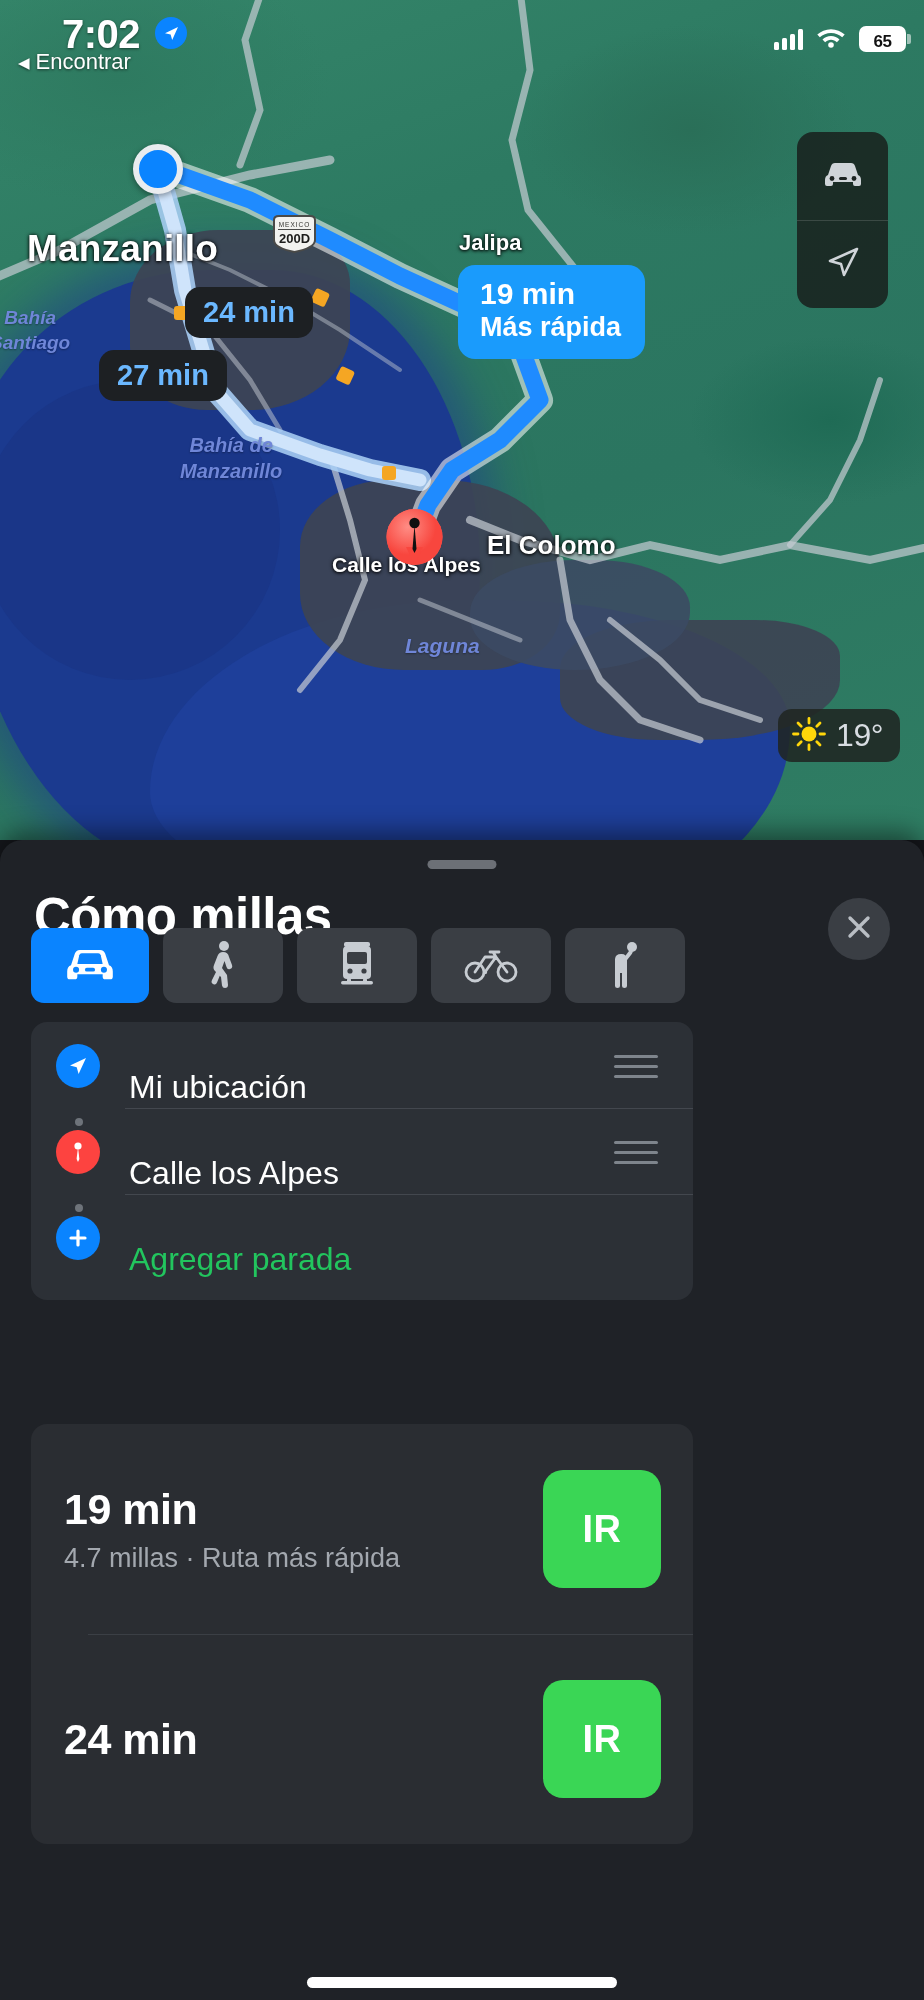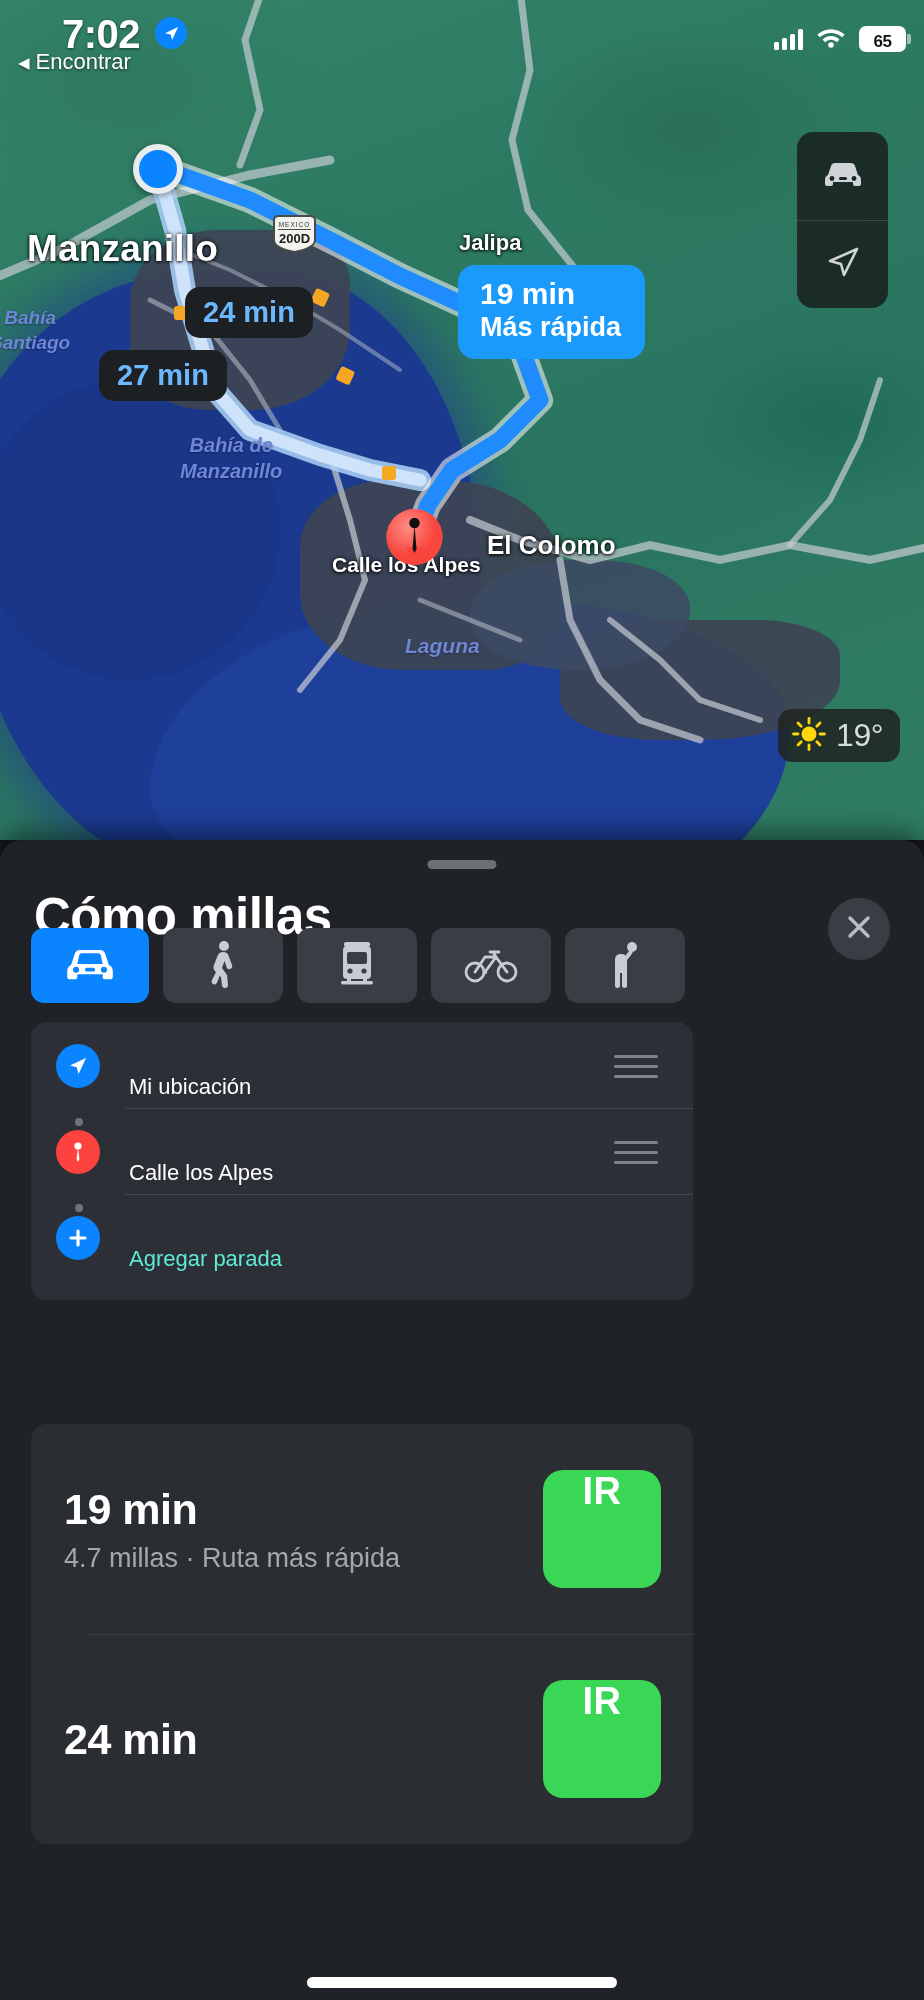--- a/index.html
+++ b/index.html
@@ -124,22 +124,22 @@
   .mode.active { background:#0a84ff; width:118px; }
 
   
   .fields { position:absolute; left:31px; top:1022px; width:662px; height:278px;
       background:#2c3036; border-radius:16px; }
   .frow { position:absolute; left:0; width:100%; height:88px; display:flex; align-items:center; }
   .frow-1 { top:0; } .frow-2 { top:86px; } .frow-3 { top:172px; }
   .fic { width:44px; height:44px; border-radius:50%; margin-left:25px; flex:none;
       display:flex; align-items:center; justify-content:center; }
   .fic.loc { background:#0a84ff; } .fic.pin { background:#fd4340; } .fic.add { background:#0a84ff; }
-  .ftext { margin-left:29px; font-size:22px; color:#fff;margin-top:42px; }
-  .ftext.link { color:#5eead4; }
+  .ftext { margin-left:29px; font-size:32px; color:#fff;margin-top:42px; }
+  .ftext.link { color:#22c55e; }
   .handle { position:absolute; right:35px; display:flex; flex-direction:column; gap:7px; }
   .handle i { display:block; width:44px; height:3px; background:#7e848c; border-radius:2px; }
   .fsep { position:absolute; left:94px; right:0px; height:1px; background:#43474e; }
   .dots { position:absolute; left:44px; display:flex; flex-direction:column; gap:9px; align-items:center; }
   .dots i { width:8px; height:8px; border-radius:50%; background:#6e737a; display:block; }
 
   
   .chips { position:absolute; left:33px; top:1316px; display:flex; gap:21px; }
   .chip { height:62px; border-radius:31px; border:1.5px solid #50555c;
       display:flex; align-items:center; gap:15px; padding:0 25px; }
@@ -148,21 +148,21 @@
   
   .results { position:absolute; left:31px; top:1424px; width:662px; height:420px;
       background:#2a2d32; border-radius:16px; overflow:hidden; }
   .rrow { position:absolute; left:0; width:100%; height:210px; display:flex; align-items:center; }
   .rrow-1 { top:0; } .rrow-2 { top:210px; }
   .rinfo { margin-left:33px; }
   .rtime { font-size:43px; font-weight:700; color:#fff; letter-spacing:-.5px; }
   .rsub { font-size:27px; color:#a3a8af; margin-top:9px; }
   .gobtn { position:absolute; right:32px; top:50%; transform:translateY(-50%);
       width:118px; height:118px; border-radius:20px; background:#3ad655;
-      display:flex; justify-content:center; }
+      display:flex; align-items:center; justify-content:center; }
   .gobtn b { font-size:38px; color:#fff; font-weight:700; letter-spacing:.5px; }
   .rsep { position:absolute; left:57px; right:0; top:210px; height:1px; background:#3b3f45; }
 
   #homebar { position:absolute; left:50%; transform:translateX(-50%); bottom:12px;
       width:310px; height:11px; border-radius:6px; background:#fff; z-index:90; }
 </style>
 </head>
 <body>
 
 <div id="app">

